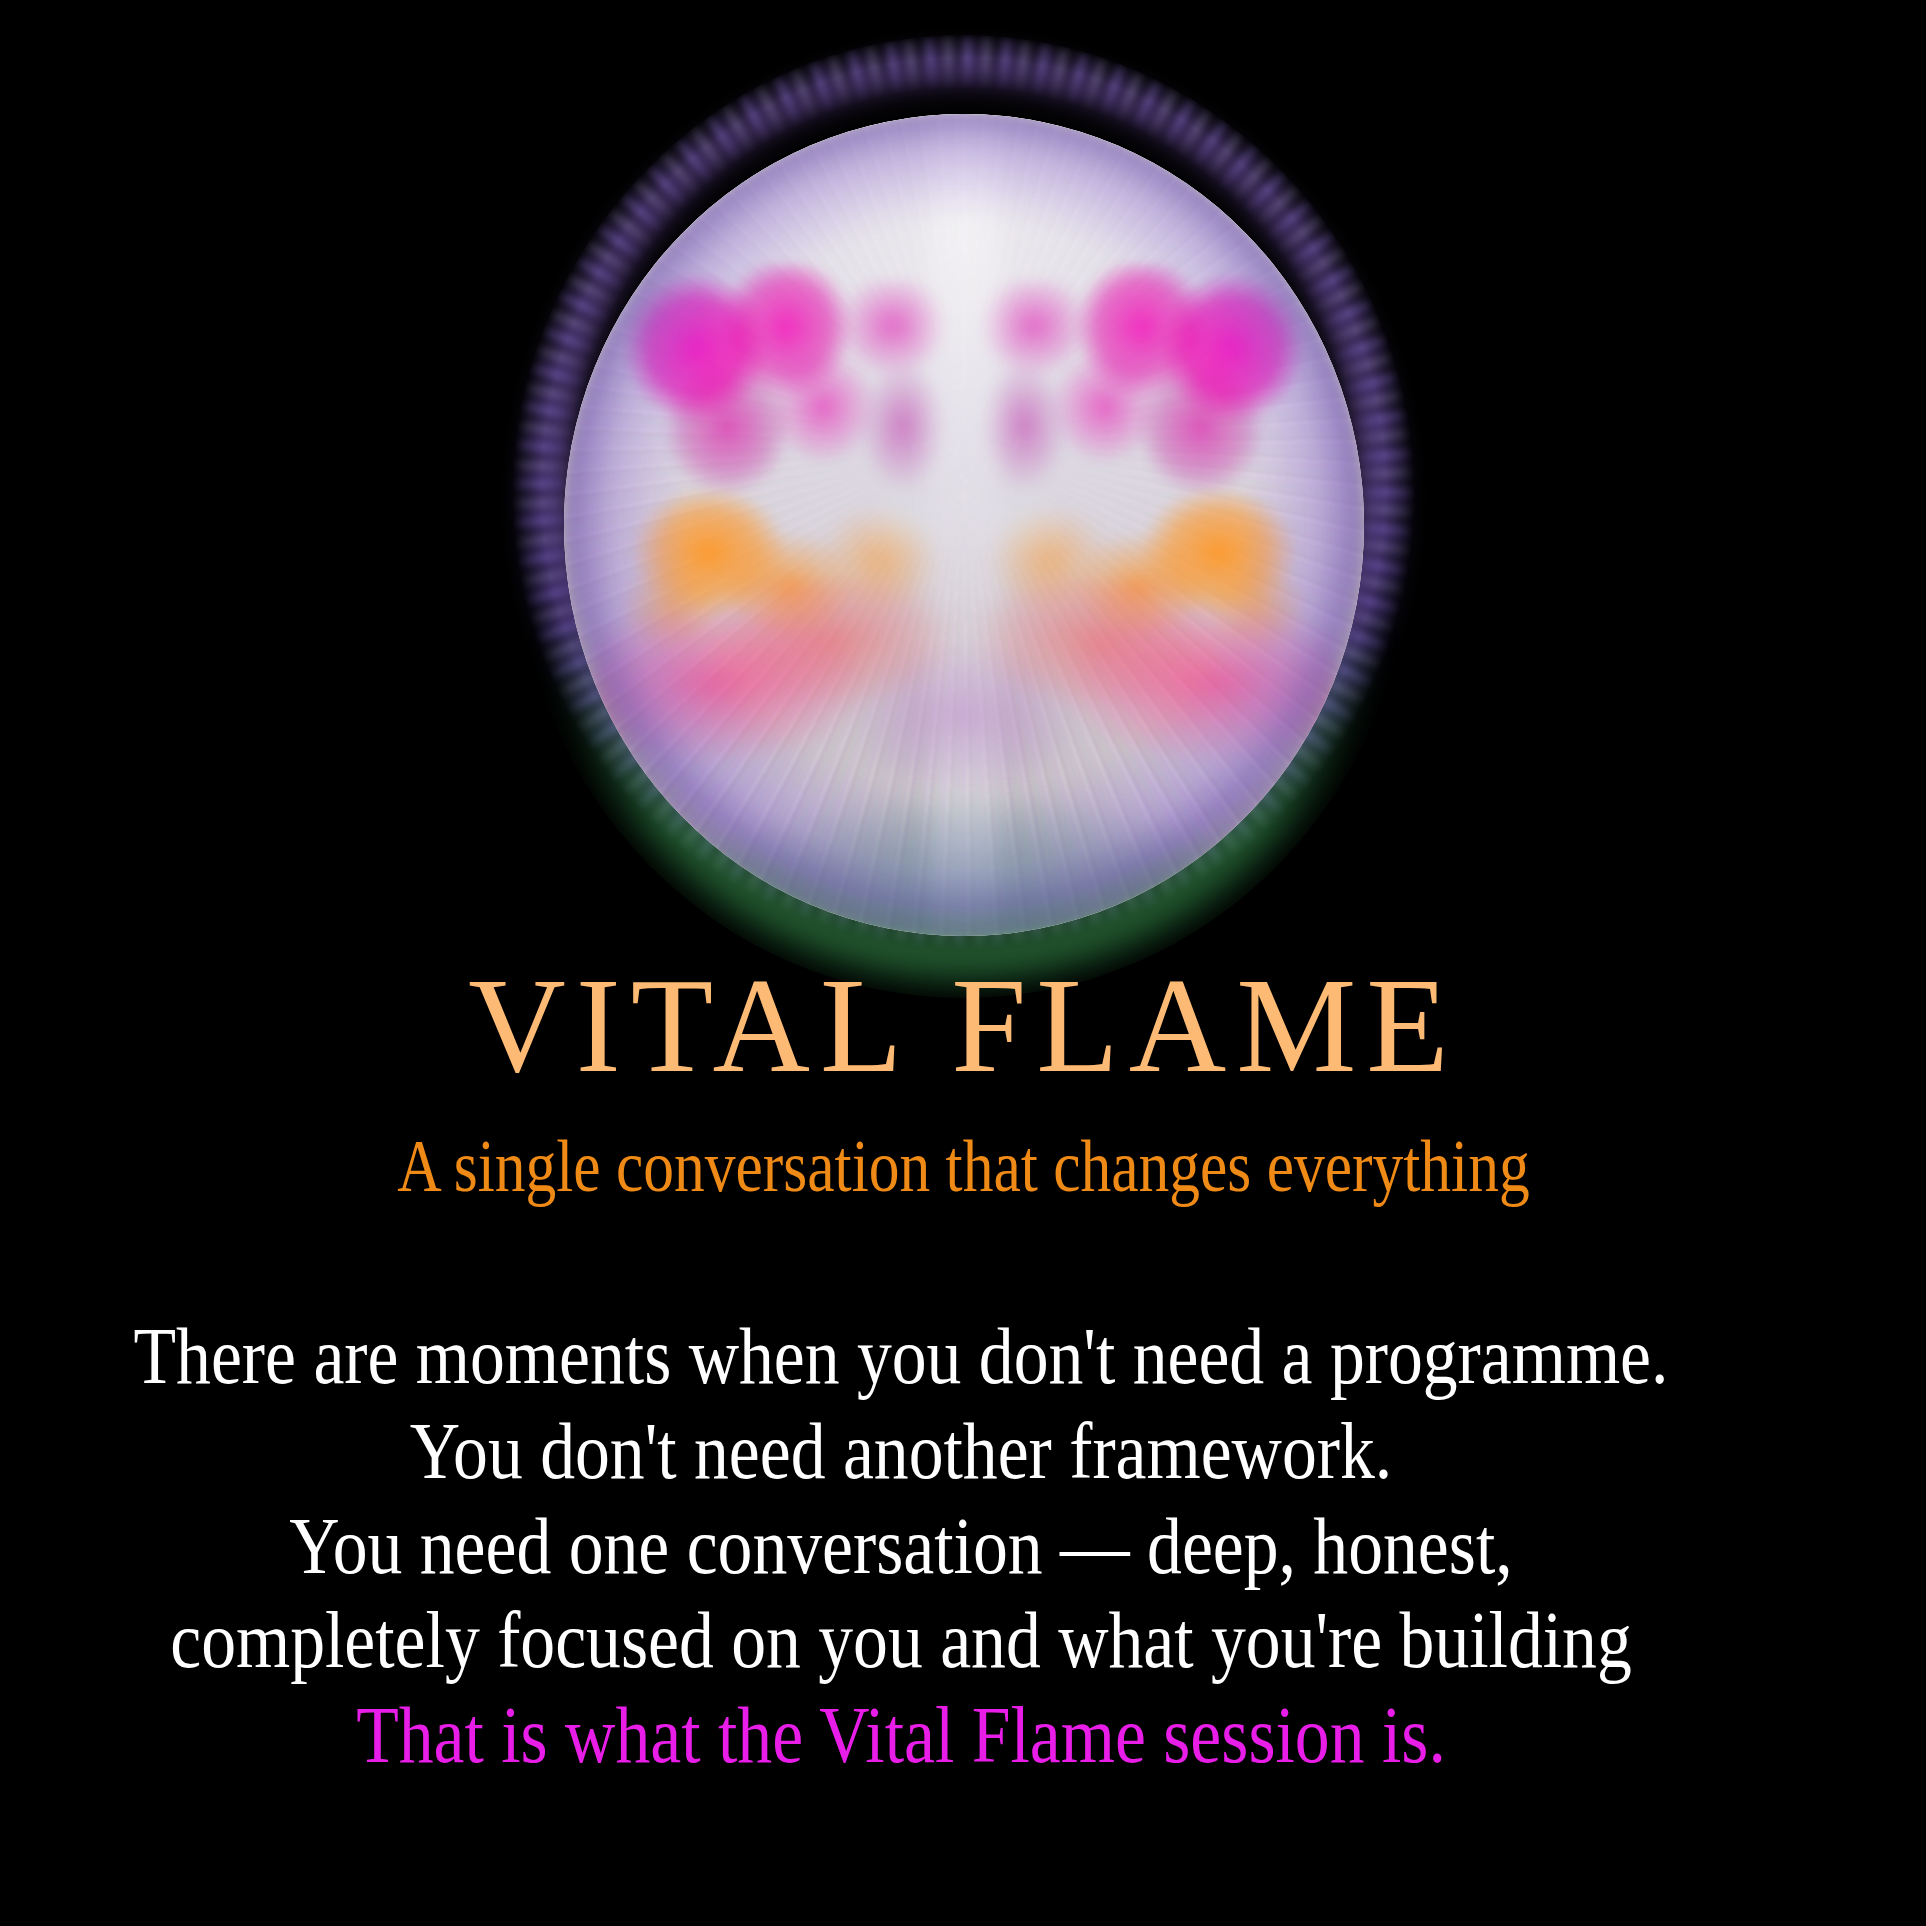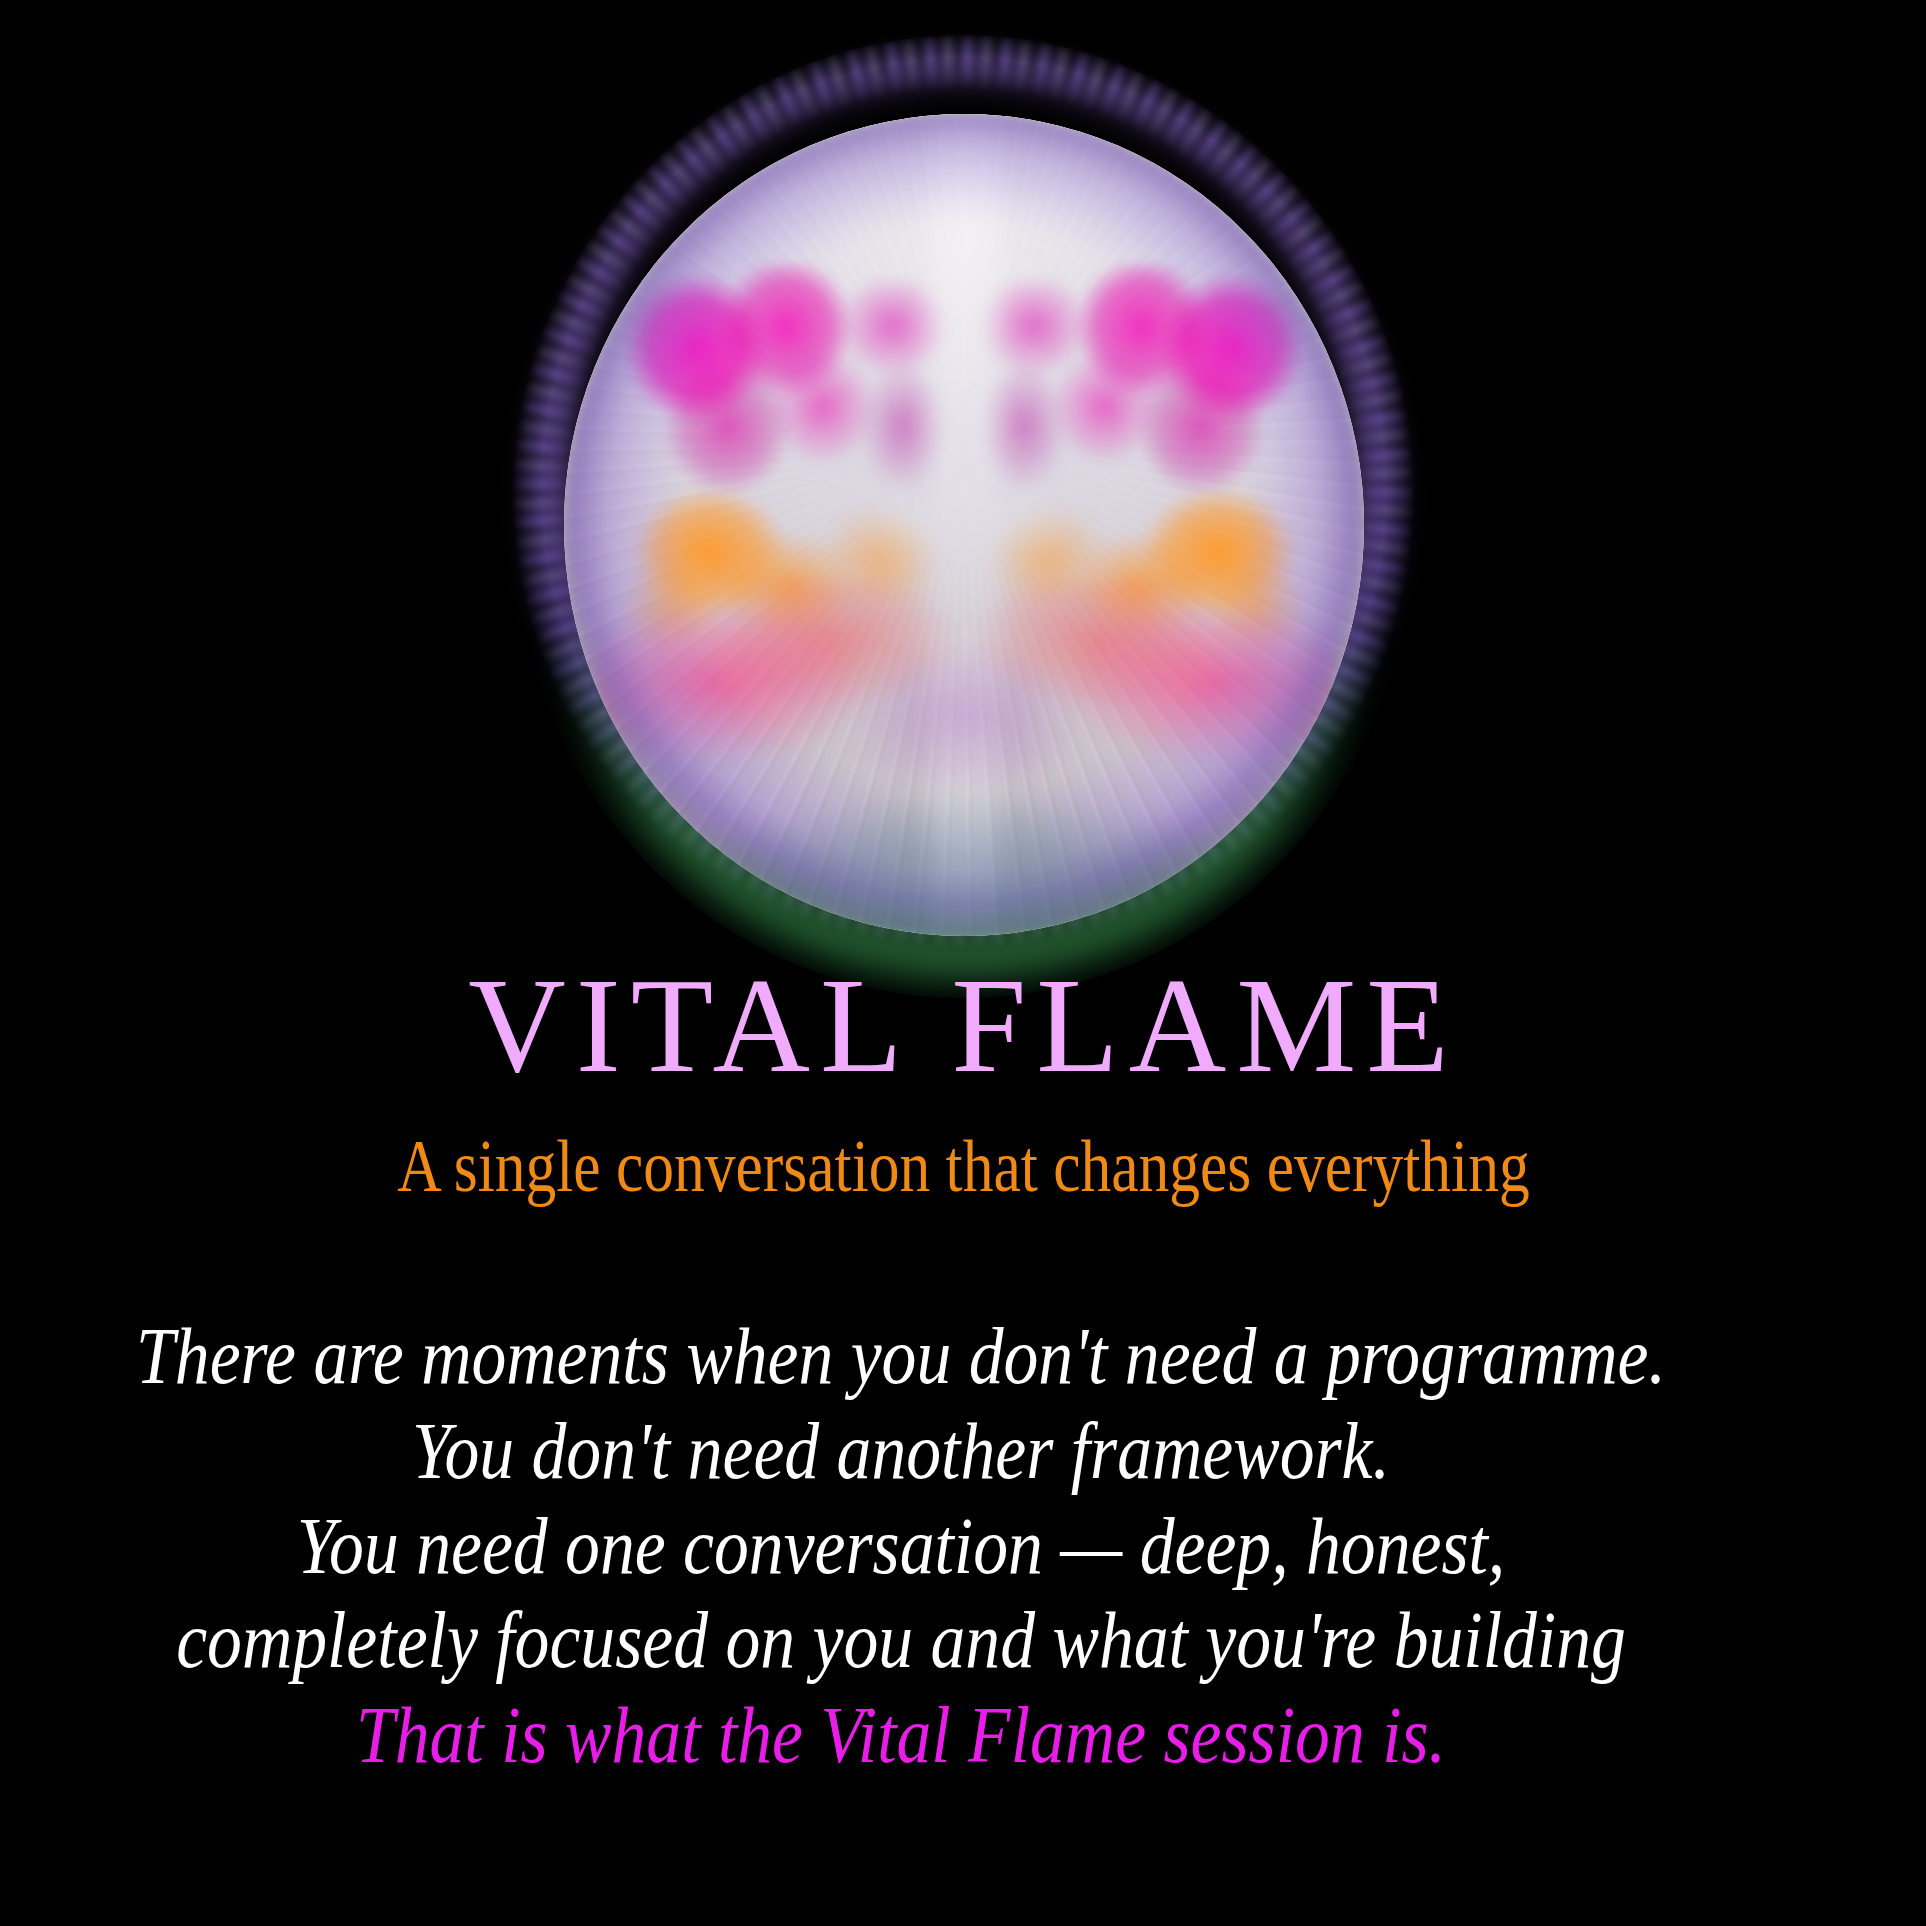--- a/index.html
+++ b/index.html
@@ -268,21 +268,21 @@
   #title {
     position: absolute;
     left: 0;
     top: 958px;
     width: 1927px;
     text-align: center;
     font-family: "Liberation Serif", serif;
     font-size: 135px;
     line-height: 1.0;
     letter-spacing: 10px;
-    color: #f0abfc;
+    color: #fdba74;
     white-space: nowrap;
   }
 
   #subtitle {
     position: absolute;
     left: 0;
     top: 1127px;
     width: 1927px;
     text-align: center;
     font-family: "Liberation Serif", serif;
@@ -296,21 +296,20 @@
   #body-copy {
     position: absolute;
     left: 0;
     top: 1309px;
     width: 1802px;
     text-align: center;
     font-family: "Liberation Serif", serif;
     font-size: 81px;
     line-height: 1.17;
     color: #ffffff;
-    font-style: italic;
   }
   #body-copy .line {
     display: block;
     transform: scaleX(0.86);
     white-space: nowrap;
   }
   #body-copy .line.closing {
     color: #e81ee8;
   }
 </style>

